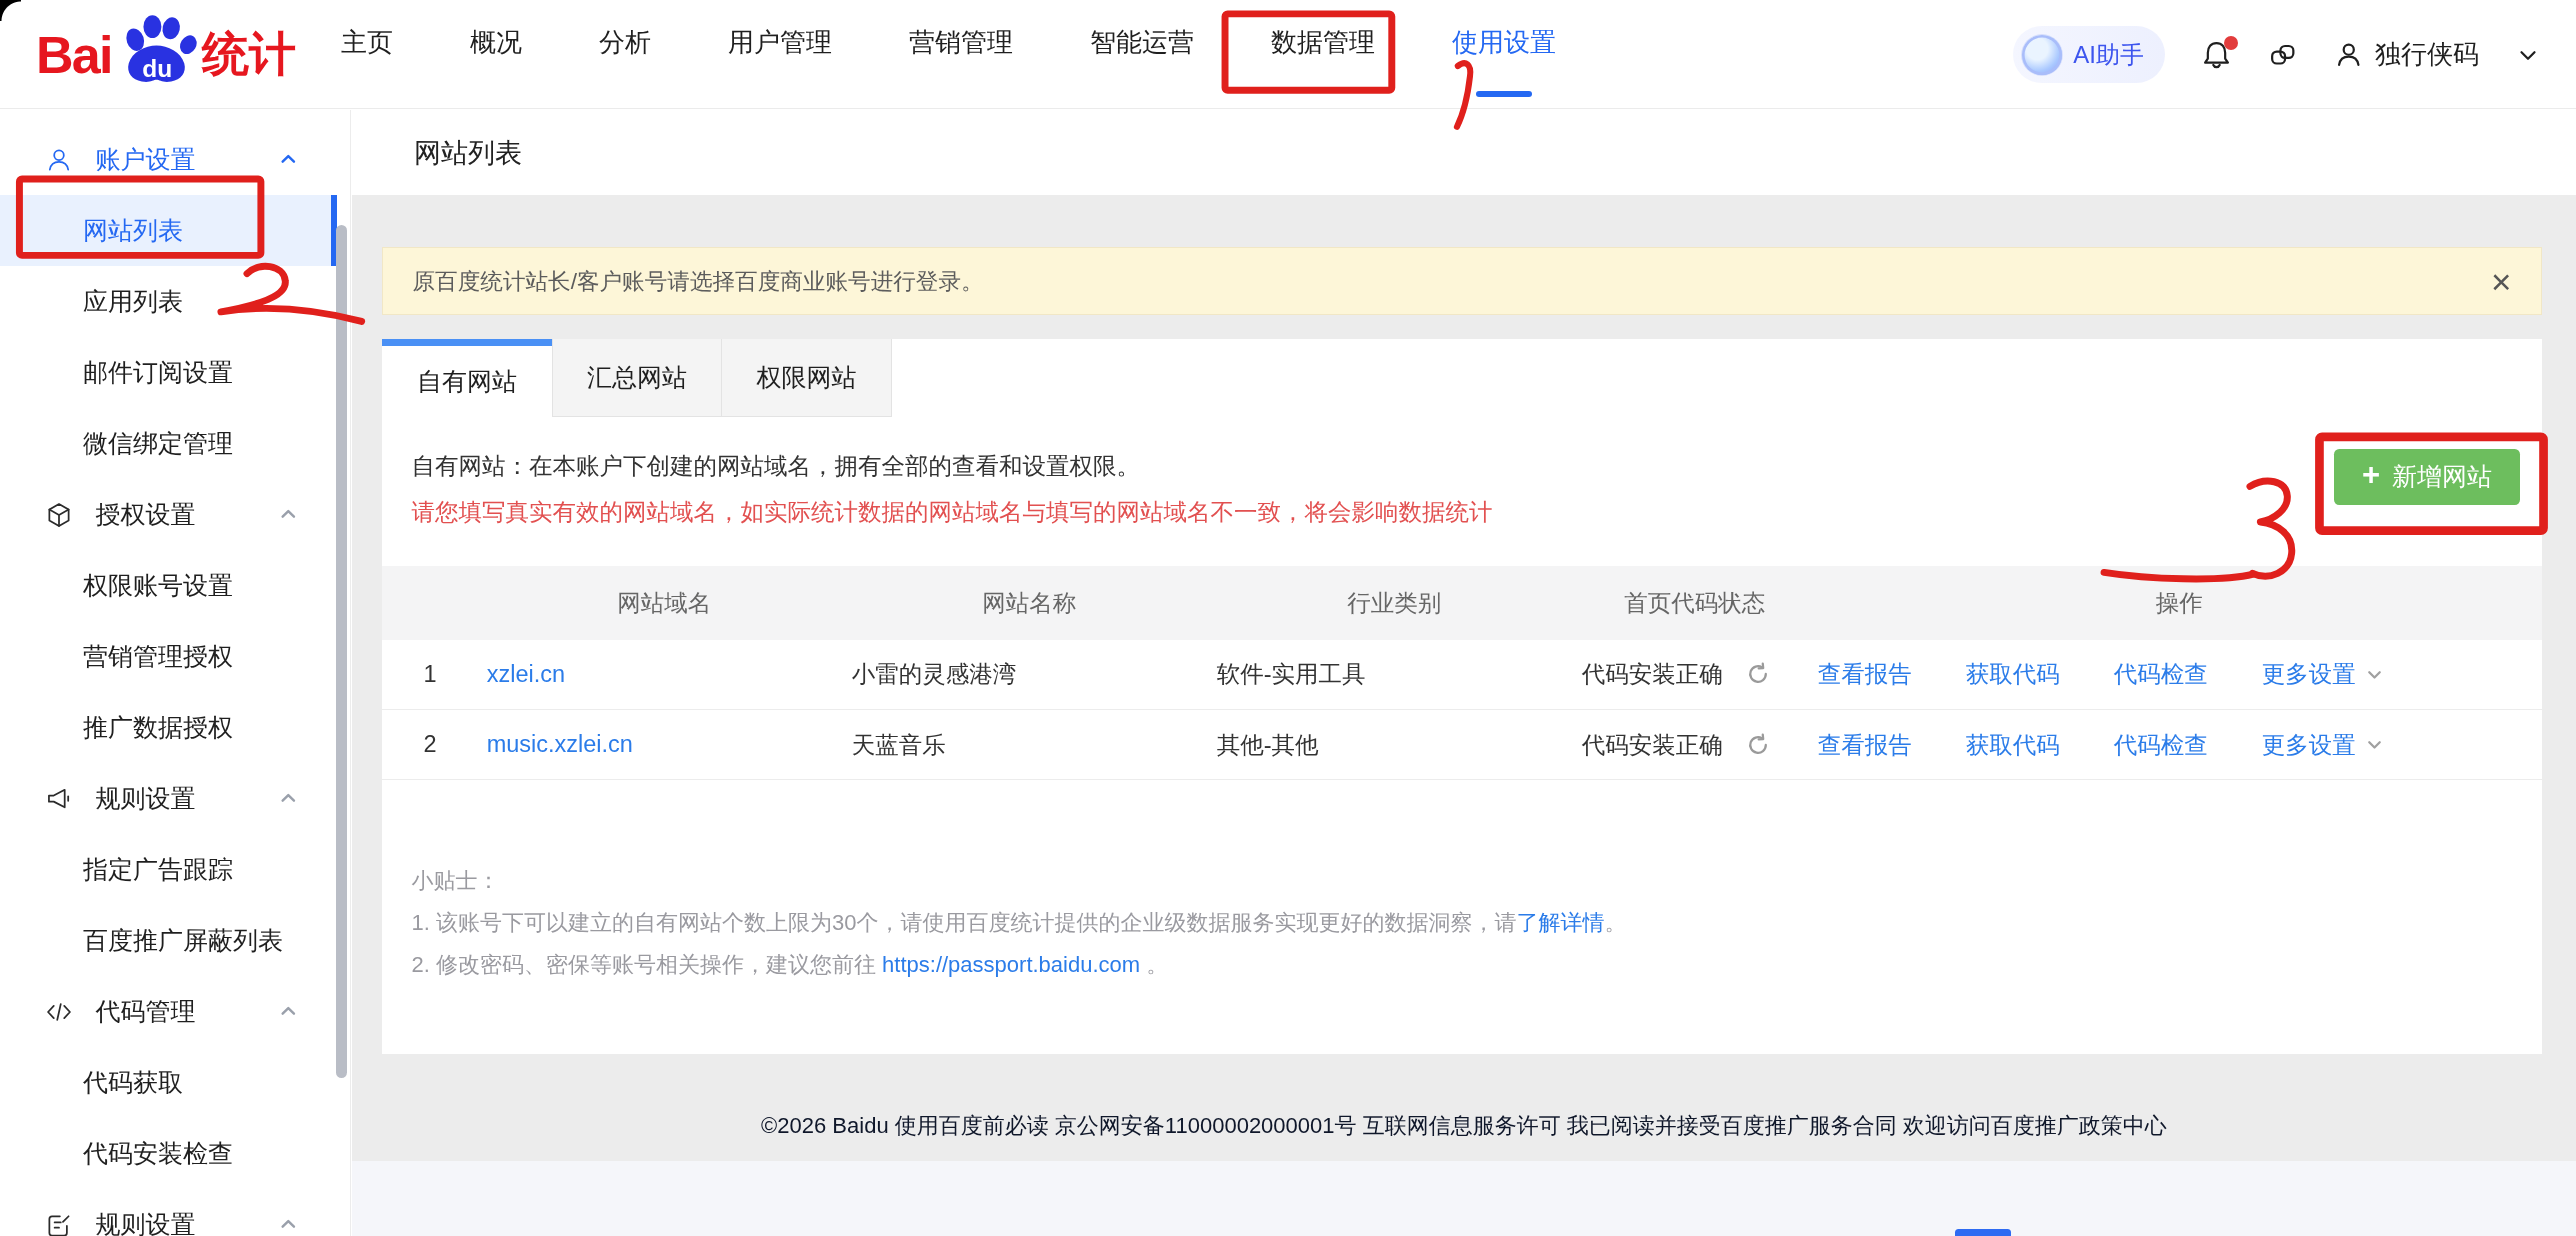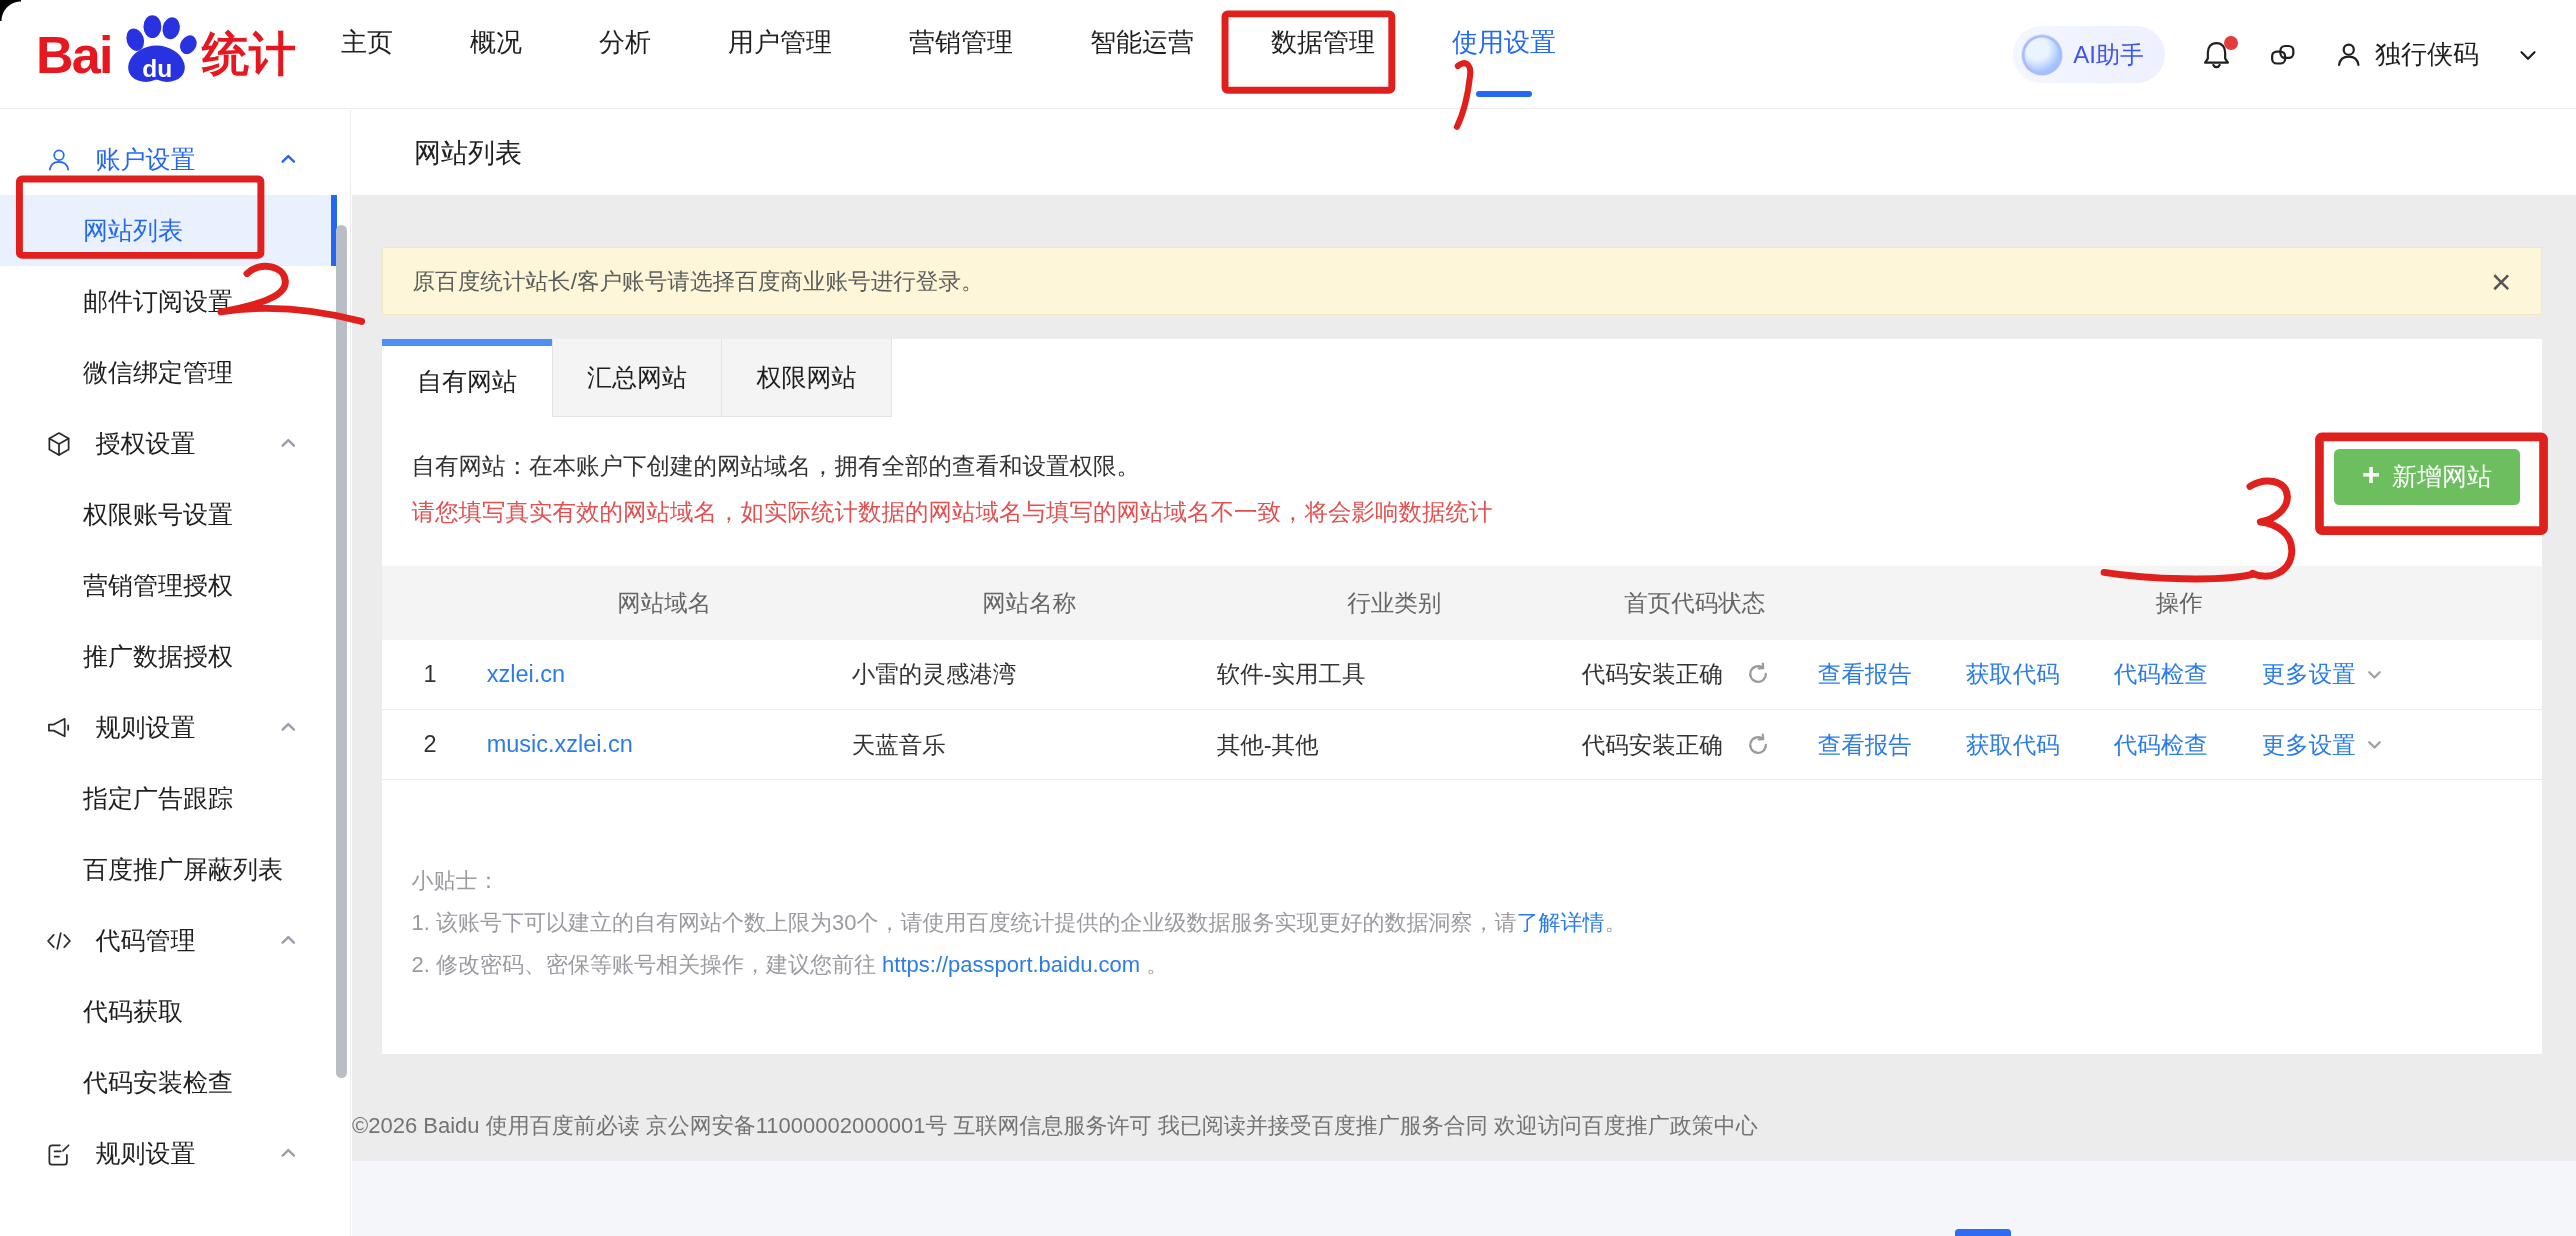--- a/index.html
+++ b/index.html
@@ -96,21 +96,21 @@
   .refresh{ display:inline-block; width:26px; height:26px; margin-left:22.6px; vertical-align:-5.2px; cursor:pointer; }
   .refresh svg{ stroke:#9a9a9a; fill:none; stroke-width:2.6; stroke-linecap:round; stroke-linejoin:round; }
   .actions{ display:flex; align-items:center; gap:54px; }
   .action-link{ color:var(--link,#2b7ce9); cursor:pointer; white-space:nowrap; }
   .more-wrap{ display:flex; align-items:center; gap:8.7px; cursor:pointer; }
   .more-wrap svg{ width:21px; height:21px; stroke:#a0a0a0; fill:none; stroke-width:3; stroke-linecap:round; stroke-linejoin:round; }
 
   .tips{ margin:80px 0 0 29.5px; padding-bottom:68px; font-size:22px; color:#9a9aa0; line-height:42px; }
   .tip-link{ color:var(--link,#2b7ce9); cursor:pointer; }
 
-  .footer{ margin-top:57px; font-size:22px; color:#737373; }
+  .footer{ text-align:center; margin-top:57px; font-size:22px; color:#0f172a; }
   .bottom-strip{ position:absolute; left:0; right:0; bottom:0; height:75px; background:#f5f6fa; }
   .bottom-accent{ position:absolute; bottom:0; left:1603px; width:56px; height:7px;
     background:#2e6bf2; border-radius:3.5px 3.5px 0 0; }
 
   
   .annotations{ position:absolute; top:0; left:0; width:2576px; height:1236px;
     z-index:100; pointer-events:none; }
   .annotations *{ stroke:var(--annotation,#e0201c); fill:none; stroke-linecap:round; stroke-linejoin:round; }
 </style>
 </head>
@@ -192,20 +192,21 @@
             </svg>
         </span>
         <span class="group-label">账户设置</span>
         <span class="side-chevron">
           <svg viewBox="0 0 28 28">
               <polyline points="7,17 14,10 21,17"></polyline>
             </svg>
         </span>
       </div>
       <div class="side-row child-row active">网站列表</div>
+      <div class="side-row child-row">应用列表</div>
       <div class="side-row child-row">邮件订阅设置</div>
       <div class="side-row child-row">微信绑定管理</div>
 
       <div class="side-row group-row">
         <span class="gicon">
           <svg viewBox="0 0 32 32">
               <path d="M16 3.5 L27 9.8 V22.2 L16 28.5 L5 22.2 V9.8 Z"></path>
               <path d="M16 16 L27 9.8 M16 16 L5 9.8 M16 16 V28.5"></path>
             </svg>
         </span>

